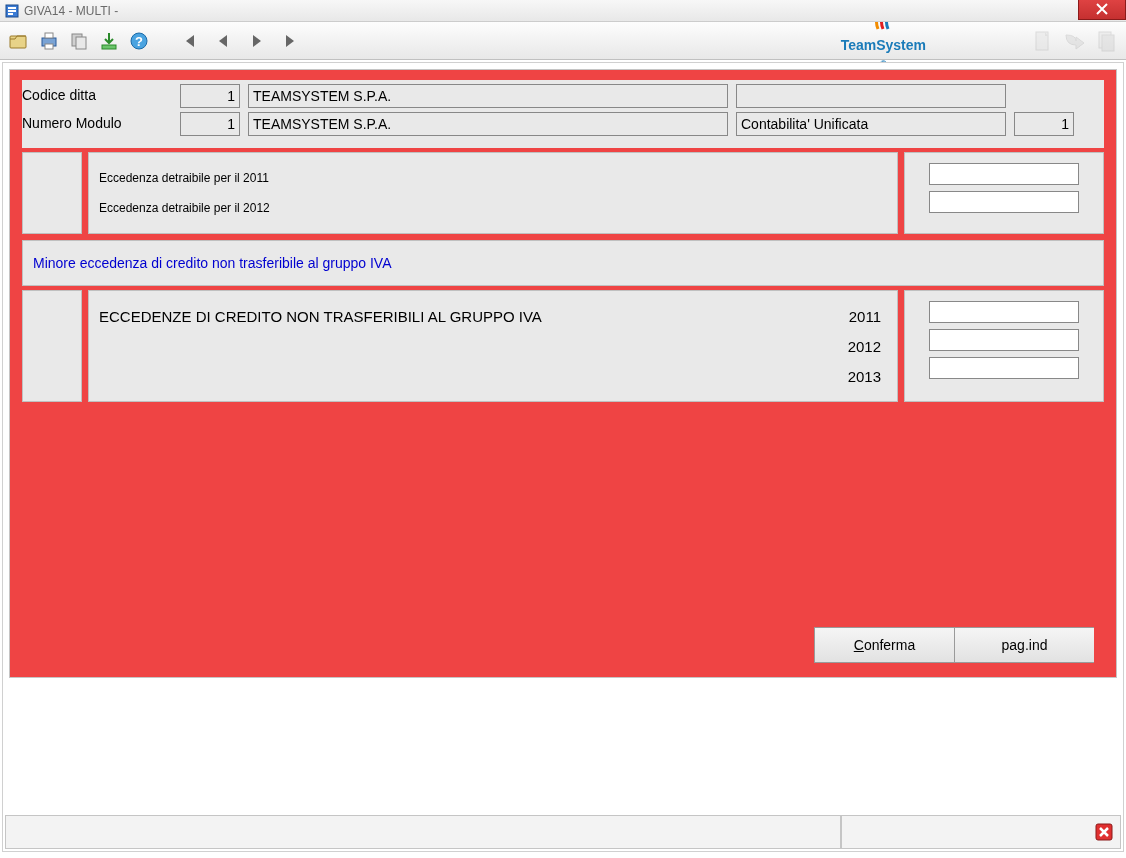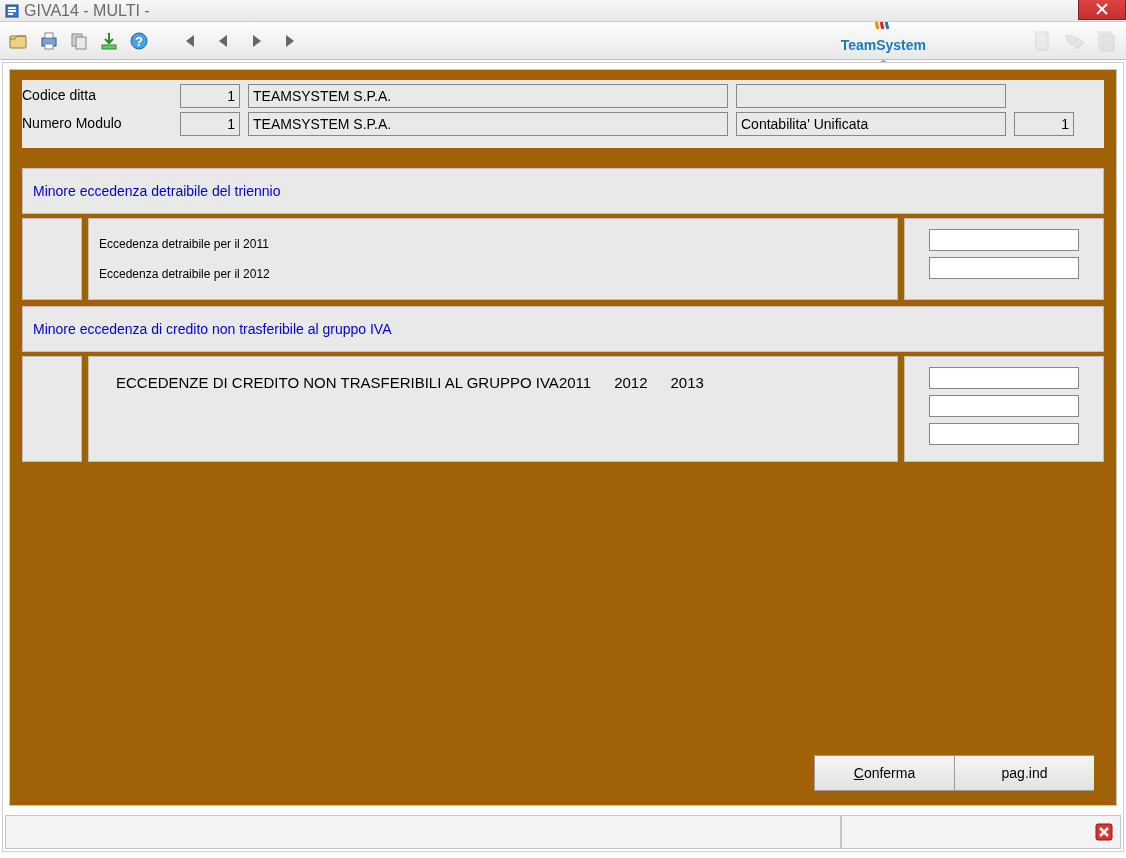--- a/index.html
+++ b/index.html
@@ -18,21 +18,21 @@
   display: flex;
   align-items: center;
   padding-left: 4px;
   position: relative;
 }
 .titlebar-icon {
   width: 16px; height: 16px;
   margin-right: 4px;
   display: inline-flex; align-items:center; justify-content:center;
 }
-.titlebar-text { color: #6a6a6a; font-size: 16px; }
+.titlebar-text { color: #6a6a6a; font-size: 12px; }
 .close-btn {
   position: absolute; right: 0; top: -2px;
   width: 48px; height: 22px;
   background: linear-gradient(#e04343, #c53030);
   border: 1px solid #8b1a1a;
   border-top-left-radius: 0; border-top-right-radius: 0;
   display:flex; align-items:center; justify-content:center;
   color:#fff; font-weight:bold;
 }
 .toolbar {
@@ -57,24 +57,24 @@
 .content-wrap {
   padding: 6px;
   background:#fff;
   border: 1px solid #d0d0d0;
   margin: 2px;
   height: 790px;
   position: relative;
 }
 .inner {
   border: 1px solid #c5c5c5;
-  background: #a16207;
+  background: #ef4444;
   padding: 10px 12px;
   position: relative;
-  height: 737px;
+  height: 609px;
 }
 .header-grid {
   display: grid;
   grid-template-columns: 150px 60px 480px 270px 60px;
   gap: 4px 8px;
   background: #e9e9e9;
   padding: 4px 0 12px 0;
 }
 .hg-label { font-size: 14px; color:#000; padding-top:3px;}
 .hg-box {
@@ -153,21 +153,21 @@
 }
 .status-close {
   width:20px; height:20px;
   display:flex;align-items:center;justify-content:center;
 }
 .main-middle {
   border:1px solid #c0c0c0;
   padding: 10px 10px;
   background:#e9e9e9;
 }
-.credit-rows { display:flex; flex-direction:row; gap:17px;margin-left:17px;}
+.credit-rows { display:flex; flex-direction:column; gap:0;}
 .credit-row { display:flex; justify-content:space-between; align-items:center; height:30px; font-size:15px;}
 </style>
 </head>
 <body>
 
 <div class="titlebar">
   <span class="titlebar-icon">
     <svg width="14" height="14" viewBox="0 0 14 14">
         <rect x="1" y="1" width="12" height="12" fill="#3a7bd5" stroke="#1a4b8c"></rect>
         <rect x="3" y="3" width="8" height="2" fill="#fff"></rect>
@@ -277,21 +277,20 @@
       <div class="hg-box"></div>
       <div></div>
 
       <div class="hg-label">Numero Modulo</div>
       <div class="hg-box right">1</div>
       <div class="hg-box">TEAMSYSTEM S.P.A.</div>
       <div class="hg-box">Contabilita' Unificata</div>
       <div class="hg-box right">1</div>
     </div>
 
-    <div class="section-head">Minore eccedenza detraibile del triennio</div>
     <div class="section-body">
       <div class="panel left-gap"></div>
       <div class="main-middle">
         <div class="row-line">
             <span>Eccedenza detraibile per il 2011</span>
           </div>
         <div class="row-line">
             <span>Eccedenza detraibile per il 2012</span>
           </div>
       </div>

